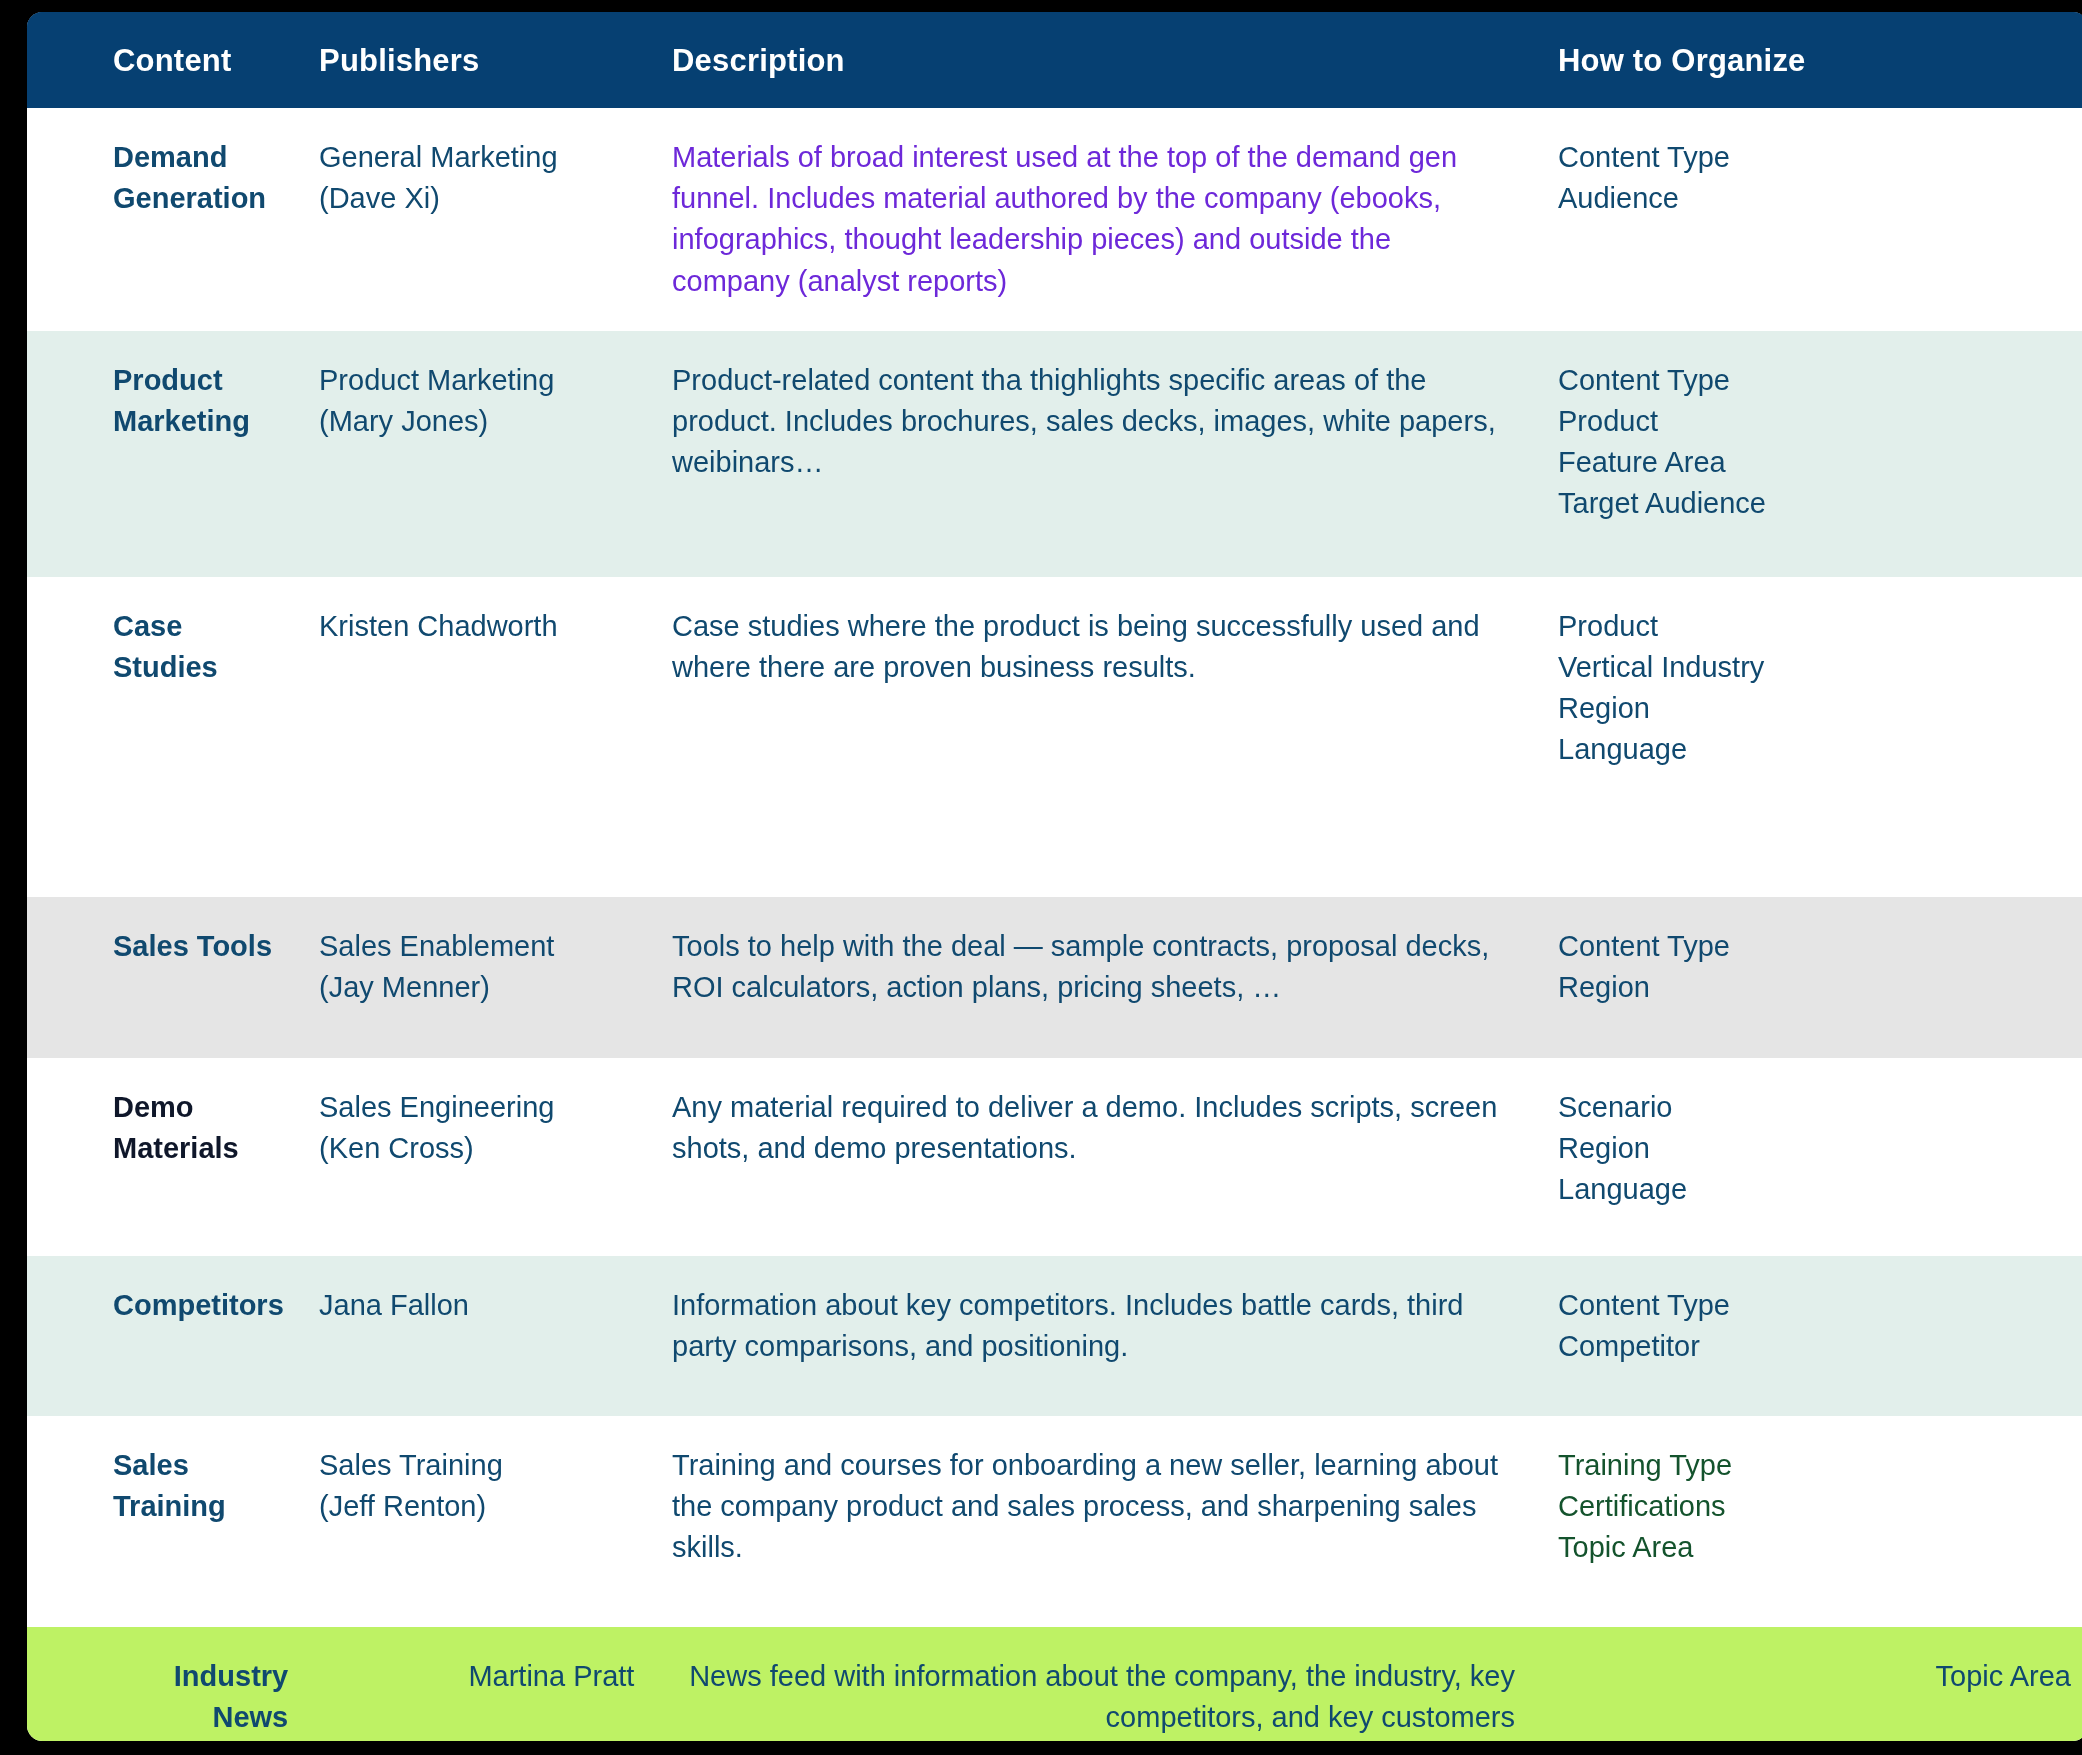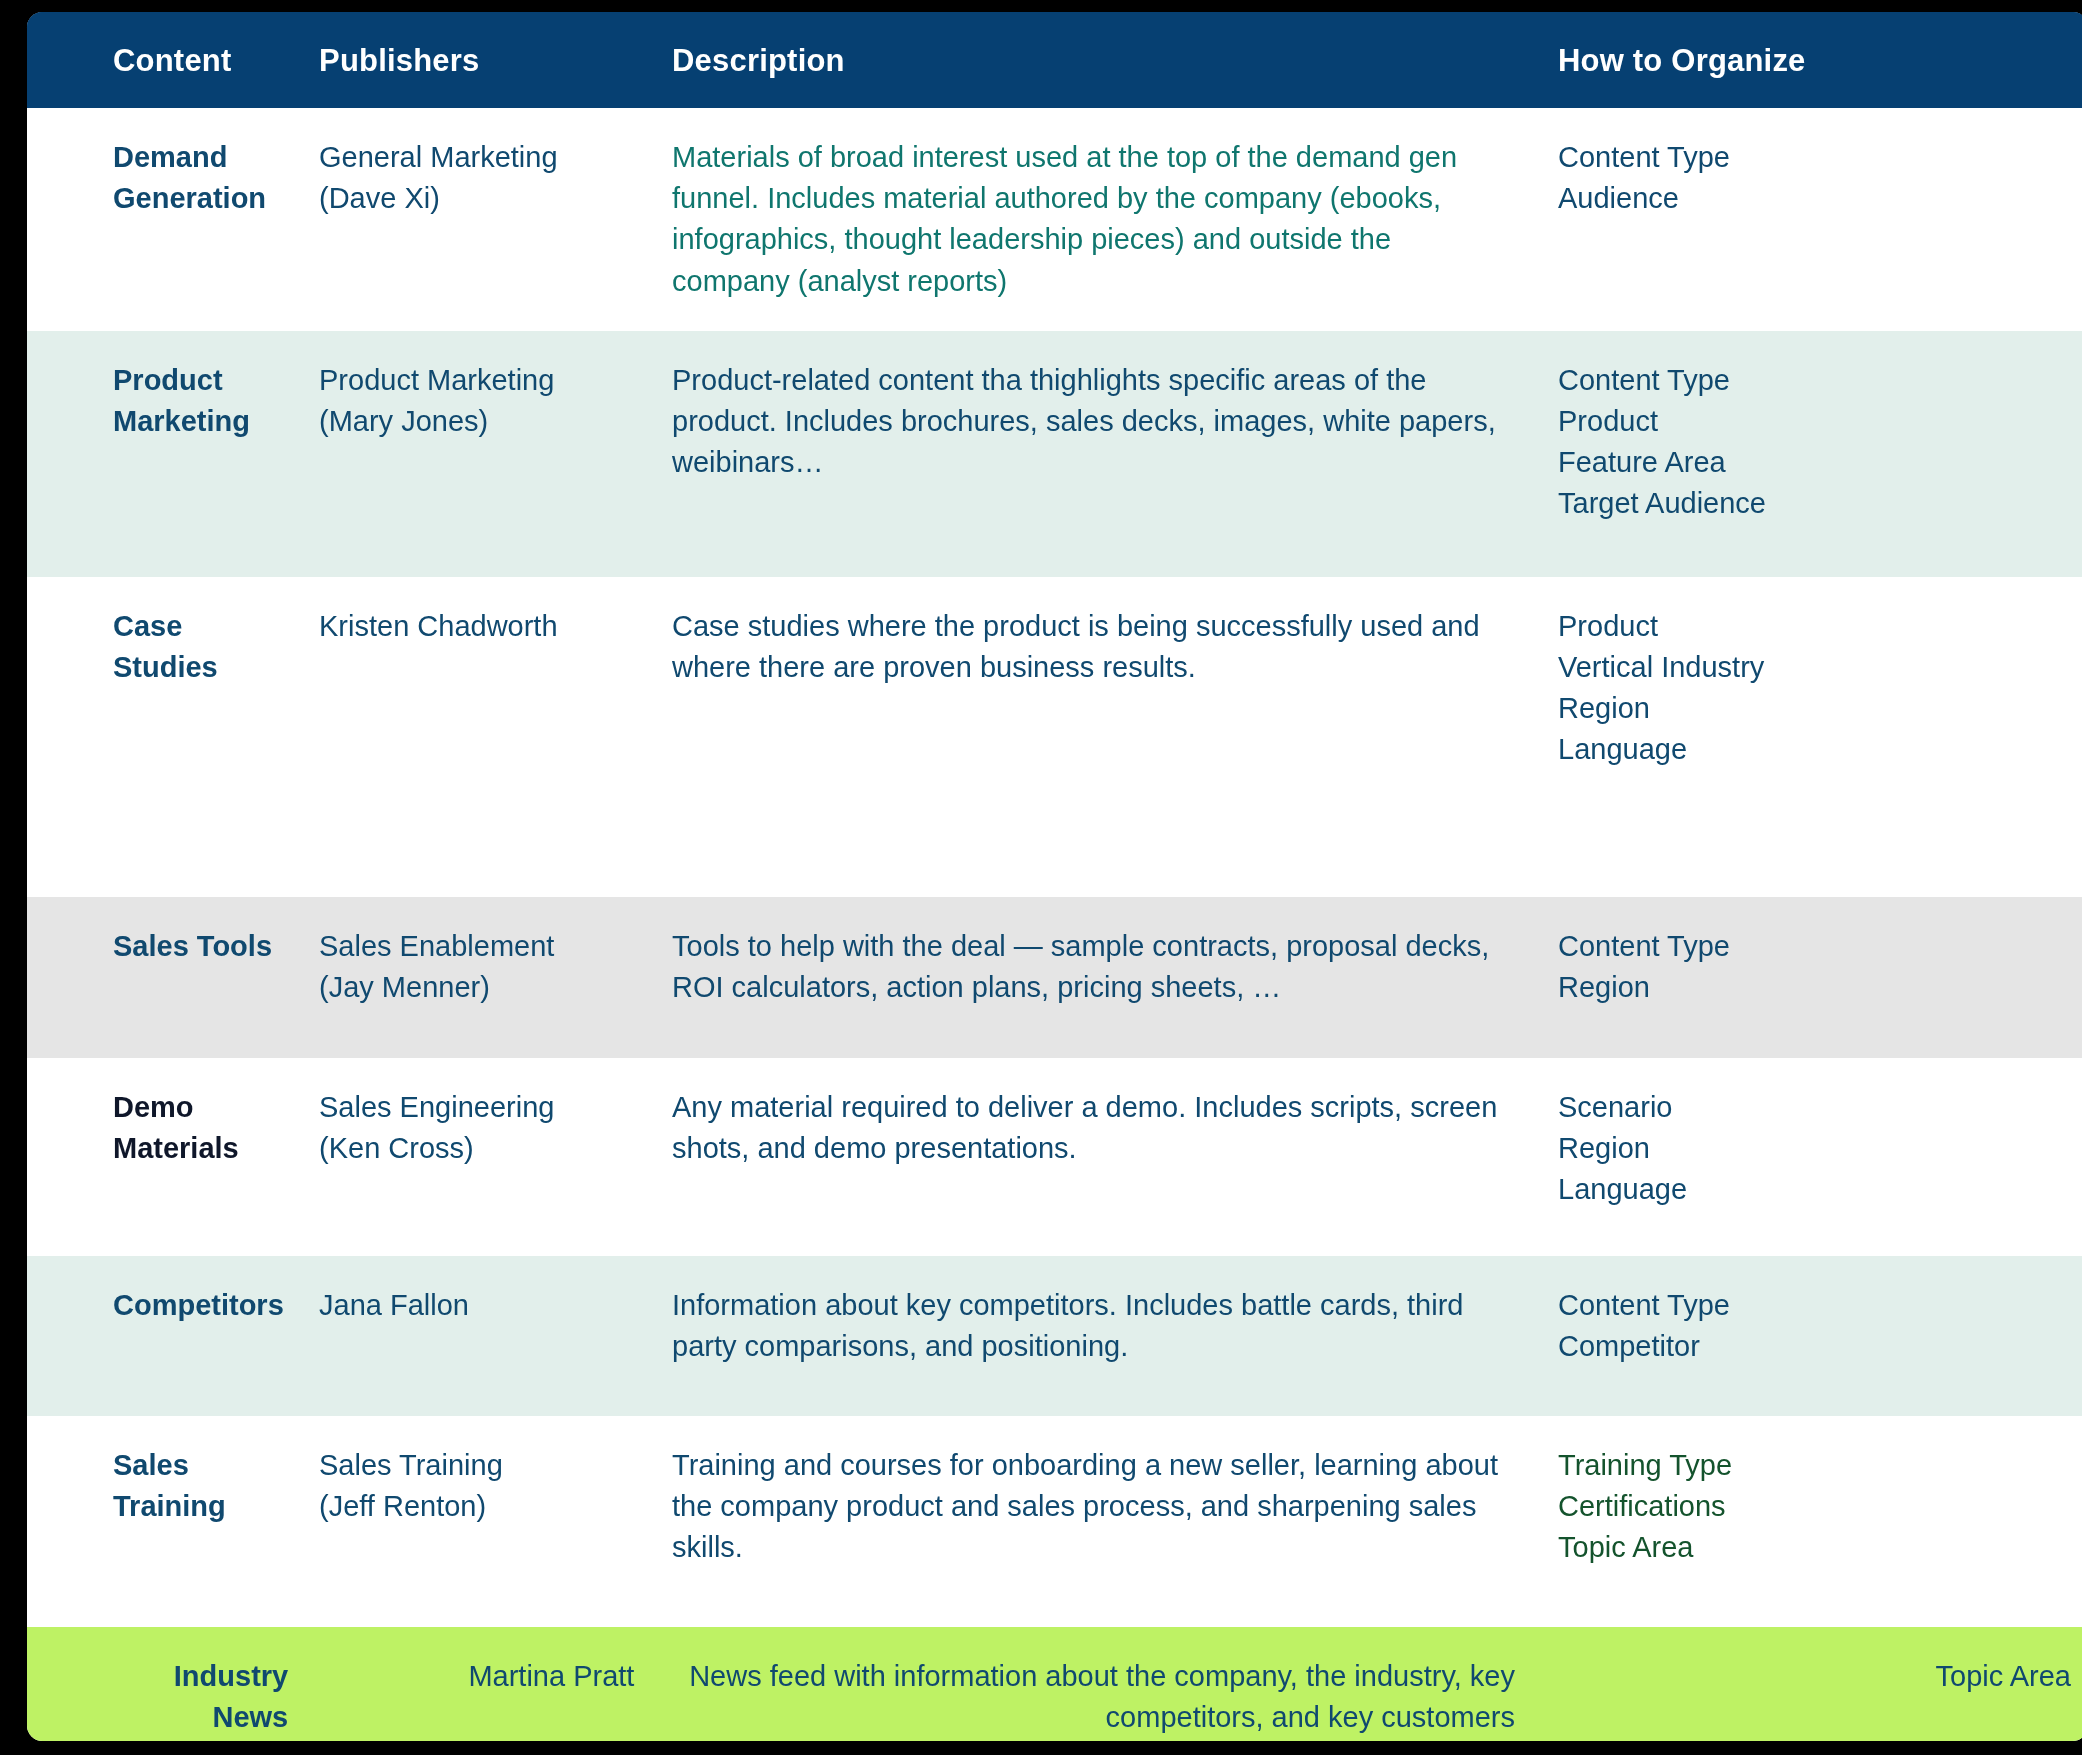--- a/index.html
+++ b/index.html
@@ -134,21 +134,21 @@
       <tbody id="matrix-body">
           <tr class="r0" style="background: rgb(255, 255, 255);">
             <td class="content-cell" style="color: rgb(16, 73, 111);">
               <span class="title-line">Demand</span>
               <span class="title-line">Generation</span>
             </td>
             <td class="pub-cell" style="color: rgb(16, 73, 111);">
               <span class="pub-line">General Marketing</span>
               <span class="pub-line">(Dave Xi)</span>
             </td>
-            <td class="desc-cell" style="color: #0f766e;">Materials of broad interest used at the top of the demand gen funnel. Includes material authored by the company (ebooks, infographics, thought leadership pieces) and outside the company (analyst reports)</td>
+            <td class="desc-cell" style="color: #6d28d9;">Materials of broad interest used at the top of the demand gen funnel. Includes material authored by the company (ebooks, infographics, thought leadership pieces) and outside the company (analyst reports)</td>
             <td class="org-cell" style="color: rgb(16, 73, 111);">
               <span class="org-line">Content Type</span>
               <span class="org-line">Audience</span>
             </td>
           </tr>
           <tr class="r1 alt" style="background: rgb(226, 239, 235);">
             <td class="content-cell" style="color: rgb(16, 73, 111);">
               <span class="title-line">Product</span>
               <span class="title-line">Marketing</span>
             </td>

